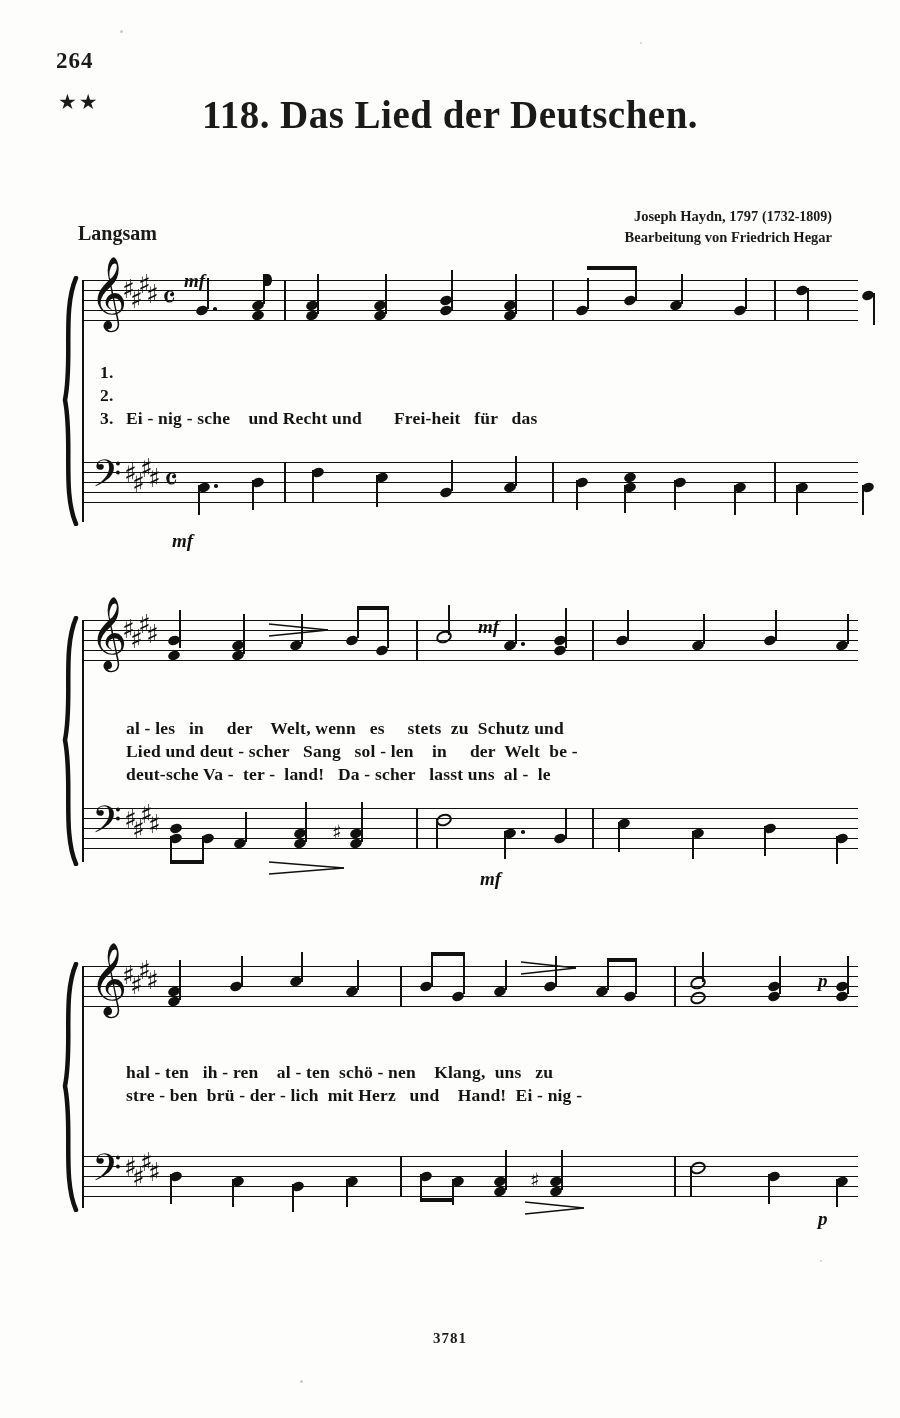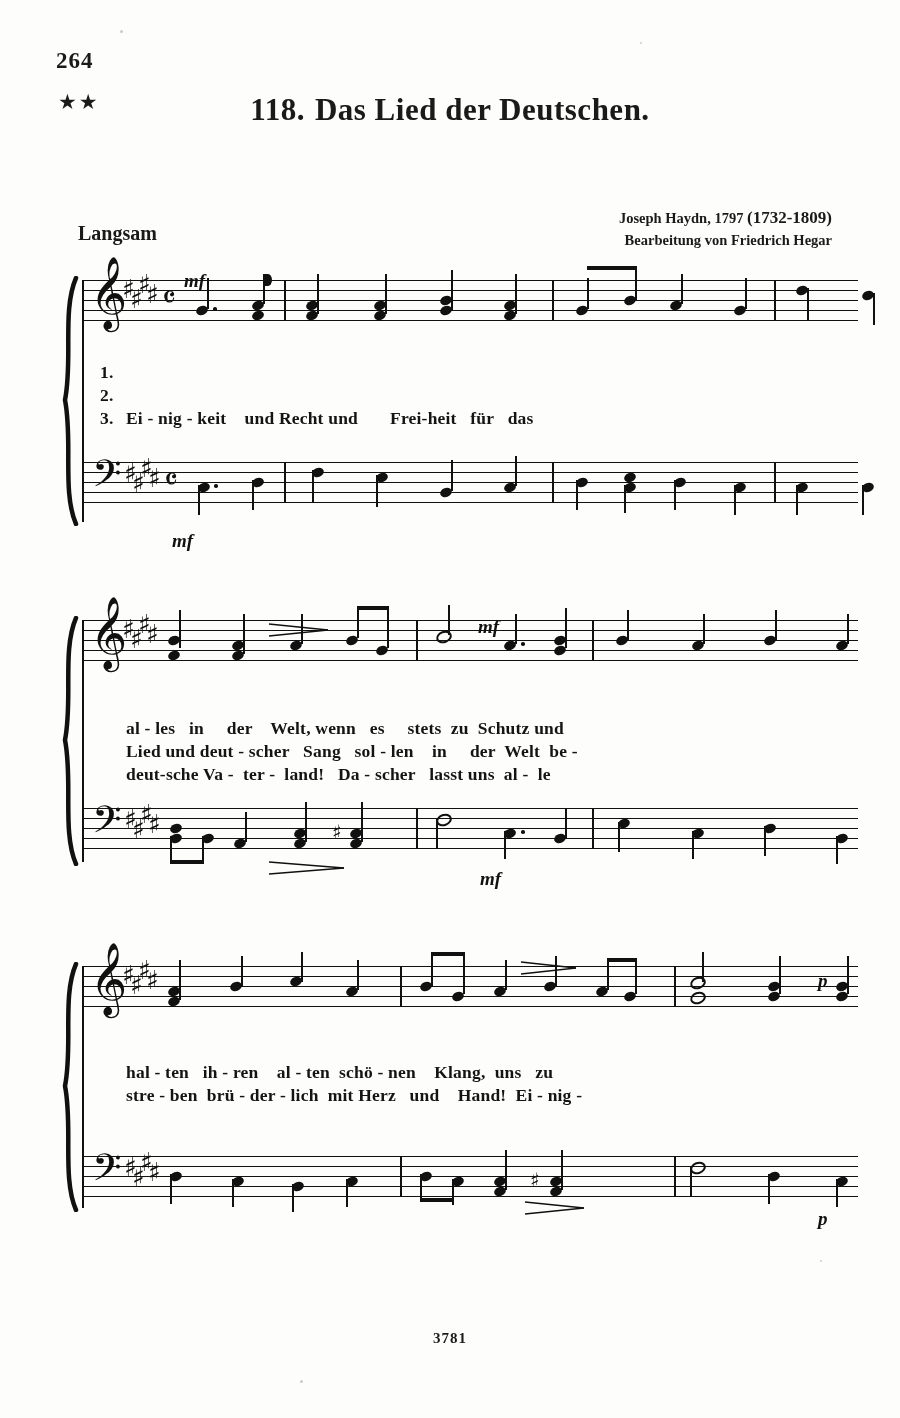--- a/index.html
+++ b/index.html
@@ -39,21 +39,21 @@
     line-height: 1;
   }
   .title {
     position: absolute;
     left: 0;
     right: 0;
     top: 92px;
     text-align: center;
     font-family: "Liberation Serif", serif;
     font-weight: bold;
-    font-size: 31px;
+    font-size: 39px;
     letter-spacing: 0.5px;
   }
   .title .num { margin-right: 10px; }
   .poet {
     position: absolute;
     left: 0;
     right: 0;
     top: 145px;
     text-align: center;
     font-family: "Liberation Serif", serif;
@@ -73,21 +73,21 @@
   .composer {
     position: absolute;
     right: 68px;
     top: 206px;
     text-align: right;
     font-family: "Liberation Serif", serif;
     font-weight: bold;
     font-size: 14.5px;
     line-height: 1.42;
   }
-  .composer .dates { font-size: 17px; }
+  .composer .dates { font-size: 14px; }
   
   .system { position: absolute; left: 0; width: 900px; }
   .sys1 { top: 262px; }
   .sys2 { top: 610px; }
   .sys3 { top: 952px; }
 
   .brace {
     position: absolute;
     left: 56px;
     font-size: 0;
@@ -309,21 +309,21 @@
 
     <div class="lyrics" style="top:100px;">
       <div class="lyric-line">
         <span class="vnum">1.</span>
       </div>
       <div class="lyric-line">
         <span class="vnum">2.</span>
       </div>
       <div class="lyric-line">
         <span class="vnum">3.</span>
-        <span class="txt">Ei - nig - keit    und Recht und       Frei-heit   für   das</span>
+        <span class="txt">Ei - nig - sche    und Recht und       Frei-heit   für   das</span>
       </div>
     </div>
 
     <div class="staff" style="top:200px;">
       <div class="line"></div>
         <div class="line"></div>
         <div class="line"></div>
         <div class="line"></div>
         <div class="line"></div>
 

